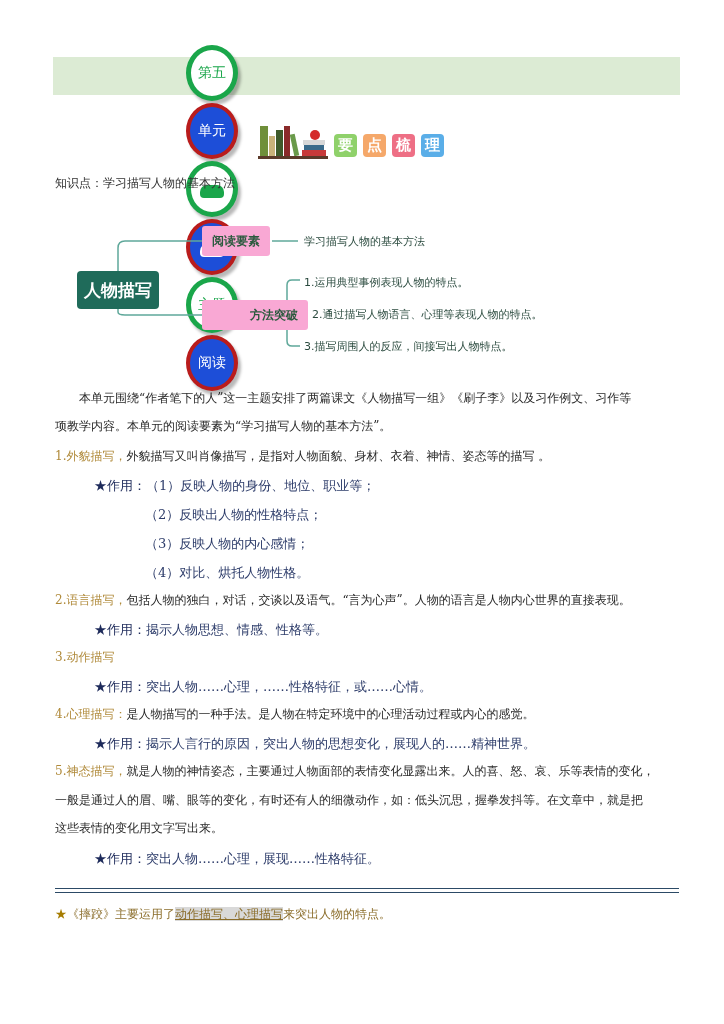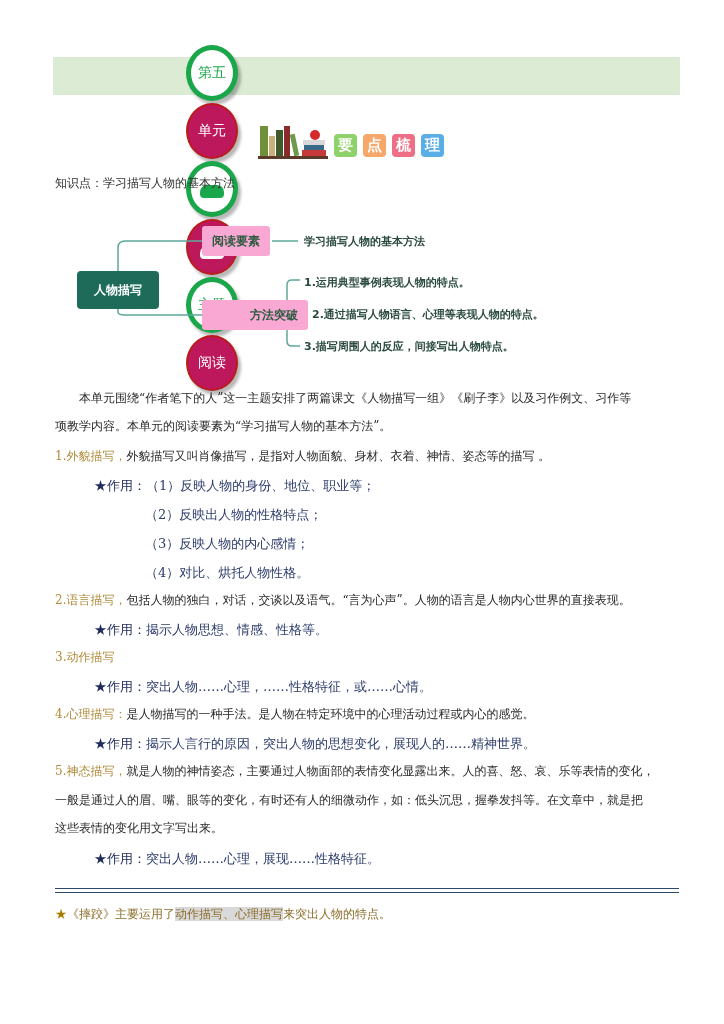--- a/index.html
+++ b/index.html
@@ -6,55 +6,55 @@
   body { width: 724px; height: 1024px; position: relative; overflow: hidden;
          font-family: "DejaVu Serif", "Liberation Serif", serif; color: #222; }
 
   
   .banner { position: absolute; left: 53px; top: 57px; width: 627px; height: 38px; background: #dcebd4; }
   .circles { position: absolute; left: 186px; top: 45px; display: flex; gap: 2px; flex-direction: column; }
   .circ { width: 52px; height: 56px; border-radius: 50%; box-sizing: border-box; display: flex;
           align-items: center; justify-content: center; font-family: "DejaVu Sans", sans-serif;
           font-size: 14px; box-shadow: 3px 4px 3px rgba(0,0,0,0.28); position: relative; }
   .circ.white { background: #fff; border: 5px solid #1aa64a; color: #1aa64a; }
-  .circ.green { background: #be185d; border: 2px solid #b91c1c; color: #fff; align-items: center; }
+  .circ.green { background: #1d4ed8; border: 4px solid #b91c1c; color: #fff; align-items: center; }
   .cloud { width: 24px; height: 13px; border-radius: 7px 7px 4px 4px; position: absolute; bottom: 14px; left: 50%; transform: translateX(-50%); }
   .circ.white .cloud { background: #1aa64a; }
   .circ.green .cloud { background: #fff; }
   .cloud:before { content: ""; position: absolute; left: 9px; top: -3px; width: 6px; height: 6px; border-radius: 50%; background: inherit; filter: brightness(1); display: none; }
 
   
   .sect-title { position: absolute; left: 258px; top: 126px; display: flex; align-items: flex-end; }
   .books { width: 70px; height: 33px; position: relative; }
   .books .shelf { position: absolute; left: 0; bottom: 0; width: 70px; height: 3px; background: #5b3a2a; }
   .books .b { position: absolute; bottom: 3px; }
   .tiles { display: flex; gap: 6px; margin-left: 6px; margin-bottom: 2px; }
   .tile { width: 23px; height: 23px; border-radius: 4px; color: #fff; font-family: "DejaVu Sans", sans-serif;
           font-size: 15px; font-weight: bold; display: flex; align-items: center; justify-content: center; }
 
   .kp { position: absolute; left: 55px; top: 175px; font-size: 12px; color: #333; }
 
   
   .mm { position: absolute; left: 0; top: 0; width: 724px; height: 380px; pointer-events: none; }
   .node-root { position: absolute; left: 77px; top: 271px; width: 82px; height: 38px; background: #1f6b5a;
                border-radius: 4px; color: #fff; font-family: "DejaVu Sans", sans-serif; font-weight: bold;
-               font-size: 12px; display: flex; align-items: center; justify-content: center; }
+               font-size: 17px; display: flex; align-items: center; justify-content: center; }
   .node-y { position: absolute; background: #f9a8d4; border-radius: 3px; color: #2b5a3e; font-family: "DejaVu Sans", sans-serif;
             font-weight: bold; font-size: 12px; display: flex; align-items: center; justify-content: center; width: 68px; height: 30px; }
-  .leaf { position: absolute; font-family: "DejaVu Sans", sans-serif; font-weight: bold; font-size: 11px; color: #2a4a3e; white-space: nowrap; }
+  .leaf { position: absolute; font-family: "DejaVu Sans", sans-serif; font-weight: normal; font-size: 11px; color: #2a4a3e; white-space: nowrap; }
 
   
   .p { position: absolute; left: 55px; font-size: 12px; line-height: 14px; white-space: nowrap; color: #2a2a2a; }
   .hd { color: #b08a3a; }
   .role { position: absolute; font-size: 13px; color: #2d3c6a; white-space: nowrap; }
   .star { color: #1d2a5a; }
   .rule { position: absolute; left: 55px; width: 624px; height: 3px; border-top: 1px solid #2c4a66; border-bottom: 1px solid #2c4a66; top: 888px; }
   .foot { position: absolute; left: 55px; top: 906px; font-size: 12px; color: #8b6d2a; white-space: nowrap; }
   .foot .star2 { color: #a67c00; }
-  .hl { background: #d9d9d9; }
+  .hl { background: #d9d9d9; text-decoration: underline; }
 </style>
 </head>
 <body>
 
 <div class="banner"></div>
 <div class="circles">
   <div class="circ white">
       <span>第五</span>
     </div>
   <div class="circ green">

